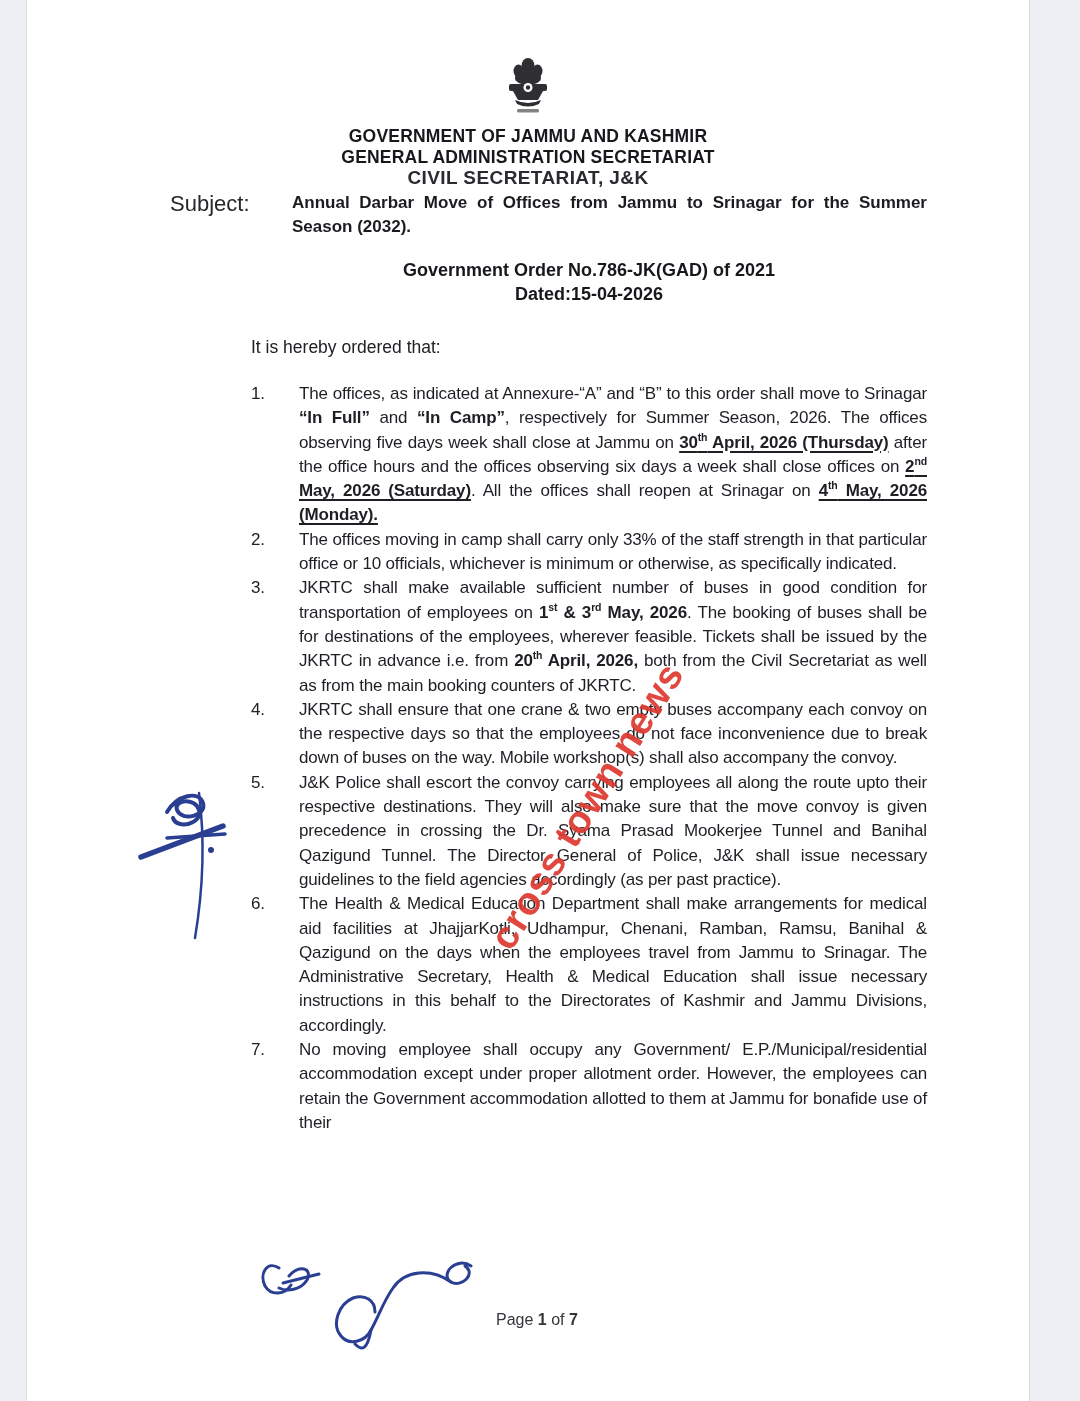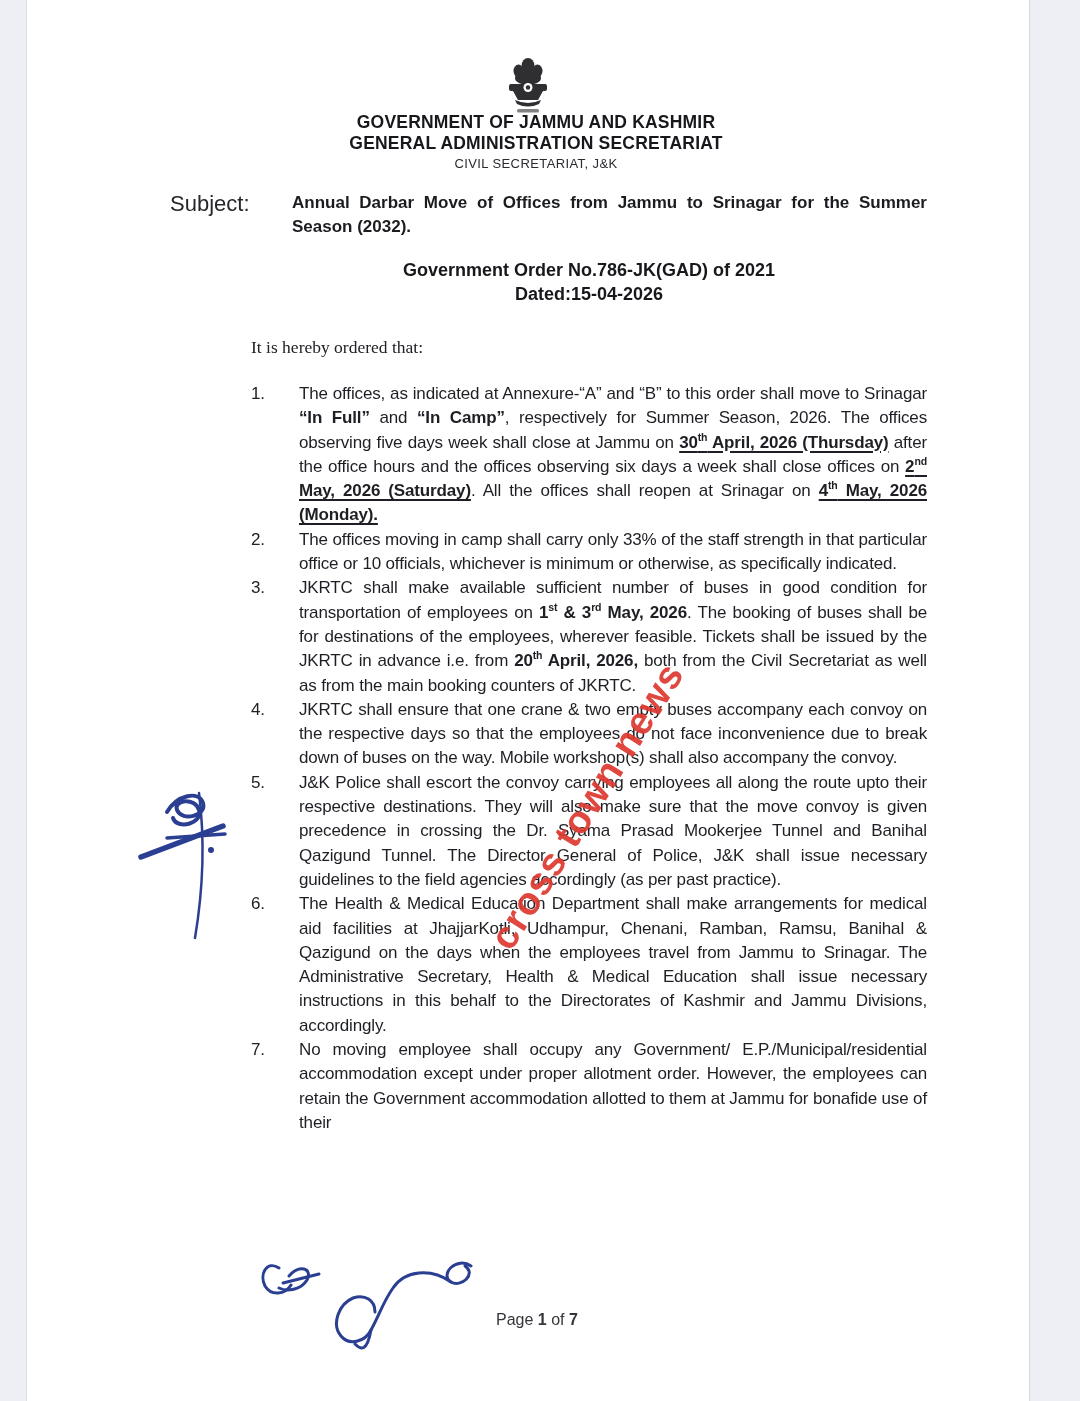--- a/index.html
+++ b/index.html
@@ -11,32 +11,32 @@
   }
   .stage { position: relative; width: 1080px; height: 1401px; background: #edeff4; }
   .paper {
     position: absolute; left: 26px; top: 0; width: 1002px; height: 1401px;
     background: #ffffff;
     border-left: 1px solid #dcdee6;
     border-right: 1px solid #d6d8e0;
     color: #212126;
   }
   .emblem { position: absolute; top: 56px; left: 50%; transform: translateX(-50%); }
-  .header { position: absolute; top: 112px; left: 0; width: 100%; text-align: center; color: #17181c; margin-left: 8px; }
+  .header { position: absolute; top: 126px; left: 0; width: 100%; text-align: center; color: #17181c; }
   .header .l1 { font-size: 17.5px; font-weight: 700; line-height: 21px; letter-spacing: 0.2px; }
-  .header .l3 { font-size: 13px; font-weight: 400; line-height: 20px; letter-spacing: 0.4px; color: #2a2b30; }
+  .header .l3 { font-size: 19px; font-weight: 700; line-height: 20px; letter-spacing: 0.4px; color: #2a2b30; }
 
   .subject { position: absolute; top: 191px; left: 143px; right: 102px; display: flex; }
   .subject .lbl { width: 122px; flex: none; font-size: 22px; color: #26262b; }
   .subject .txt { flex: 1; font-weight: 700; font-size: 17px; line-height: 23.5px; text-align: justify; color: #1b1c20; }
 
   .order { position: absolute; top: 259px; left: 224px; right: 102px; text-align: center;
            font-weight: 700; font-size: 18px; line-height: 23.5px; color: #17181c; }
 
-  .preamble { position: absolute; top: 337px; left: 224px; font-size: 17.5px; color: #212126; font-family: Liberation Serif, serif; }
+  .preamble { position: absolute; top: 337px; left: 224px; font-size: 17.5px; color: #212126; }
 
   .list { position: absolute; top: 382px; left: 224px; right: 102px; margin: 0; padding: 0; list-style: none; }
   .item { display: flex; }
   .item .num { width: 48px; flex: none; font-size: 17px; line-height: 24.3px; letter-spacing: -0.15px; }
   .item .txt { flex: 1; font-size: 17px; line-height: 24.3px; text-align: justify; letter-spacing: -0.15px; color: #1e1f24; }
 
   .b { font-weight: 700; }
   .u { text-decoration-line: underline; text-decoration-thickness: 2px; text-underline-offset: 3px; }
   sup { font-size: 0.62em; vertical-align: super; line-height: 0; }
 

